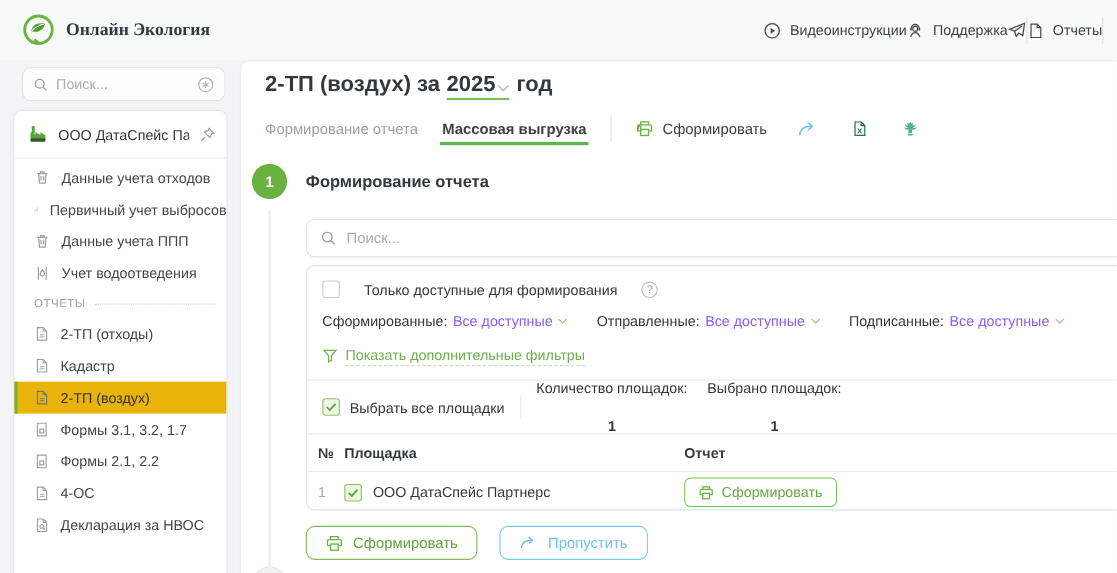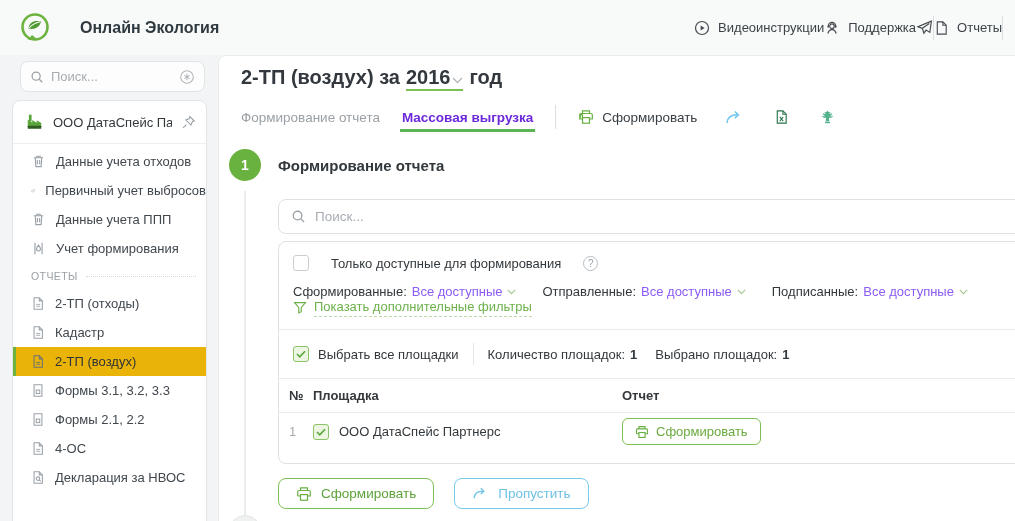--- a/index.html
+++ b/index.html
@@ -13,21 +13,21 @@
     font-size:13px;
   }
   svg { display:block; }
 
   
   .header {
     position:absolute; top:0; left:0; right:0; height:55px;
     background:#f8f9f9;
     display:flex; align-items:center;
   }
-  .logo-wrap { display:flex; align-items:center; gap:28px; padding-left:18px; }
+  .logo-wrap { display:flex; align-items:center; gap:8px; padding-left:18px;font-family:Liberation Serif, serif; }
   .logo-badge { width:34px; height:34px; }
   .app-title { font-size:16px; font-weight:700; color:#2f3a40; }
   .header-right { margin-left:auto; display:flex; align-items:center; padding-right:12px; }
   .hdr-item { display:flex; align-items:center; gap:8px; font-size:13px; color:#3c4348; cursor:pointer; background:none; border:none; font-family:inherit; }
   .hdr-divider { width:1px; height:24px; background:#dcdfe1; }
 
   
   .sidebar-search {
     position:absolute; left:20px; top:61px; width:185px; height:31px;
     background:#fdfdfd; border:1px solid #e2e5e6; border-radius:8px;
@@ -75,21 +75,21 @@
     display:flex; align-items:baseline; gap:6px;
   }
   .year-select { border-bottom:2px solid #7cbf53; cursor:pointer; display:inline-flex; align-items:baseline; gap:2px; }
   .year-chevron { align-self:center; margin-top:6px; }
 
   .tabs-row {
     position:absolute; left:22px; top:47px; height:28px; right:10px;
     display:flex; align-items:center; gap:22px;
   }
   .tab { font-size:13.5px; color:#9aa0a5; cursor:pointer; position:relative; height:100%; display:flex; align-items:center; }
-  .tab.active { color:#6d28d9; font-weight:700; }
+  .tab.active { color:#404040; font-weight:700; }
   .tab.active::after { content:""; position:absolute; left:-2px; right:-2px; bottom:-1px; height:3px; background:#5cb452; }
   .tabs-divider { width:1px; height:24px; background:#dcdfe1; }
   .toolbar-generate { display:flex; align-items:center; gap:8px; font-size:13.5px; color:#383e43; cursor:pointer; background:none; border:none; font-family:inherit; }
   .toolbar-icon { cursor:pointer; }
 
   .step-header { position:absolute; left:10px; top:93px; display:flex; align-items:center; gap:17px; }
   .step-circle {
     width:32px; height:32px; border-radius:50%; background:#6ab23f;
     color:#fff; font-weight:700; font-size:14px;
     display:flex; align-items:center; justify-content:center;
@@ -126,30 +126,30 @@
   .cb.checked { background:#ecf6e3; border-color:#8cc368; }
   .qmark {
     width:15px; height:15px; border-radius:50%; border:1px solid #b9bfc4;
     color:#9aa1a7; font-size:10px; display:inline-flex; align-items:center; justify-content:center;
   }
   .qmark::after { content:"?"; }
   .selects-row { display:flex; align-items:flex-start; gap:26px; margin-top:13px; }
   .filter-select { display:flex; align-items:center; gap:5px; font-size:13px; cursor:pointer; }
   .filter-select .flabel { color:#33383c; }
   .filter-select .fvalue { color:#8b5cf6; }
-  .show-filters { display:flex; align-items:center; gap:7px; margin-top:0; cursor:pointer; background:none; border:none; font-family:inherit; padding:0; }
+  .show-filters { display:flex; align-items:center; gap:7px; margin-top:16px; cursor:pointer; background:none; border:none; font-family:inherit; padding:0; }
   .show-filters .link-text { color:#6db14b; font-size:13px; border-bottom:1px dashed #bcd9a6; padding-bottom:2px; }
 
   .selectall-row {
     height:49px; display:flex; align-items:center; padding:0 14px;
     border-bottom:1px solid #e8eaeb; font-size:13px;
   }
   .selectall-label { margin-left:9px; color:#33383c; }
   .v-div { width:1px; height:22px; background:#e4e7e8; margin:0 14px; }
-  .count-group { display:flex; align-items:center; gap:5px; color:#33383c; }
+  .count-group { display:flex; align-items:center; gap:20px; color:#33383c;flex-direction:column; }
   .count-val { font-weight:700; }
   .gap18 { width:18px; }
 
   .tbl-header {
     height:34px; display:grid; grid-template-columns:24px 309px auto;
     align-items:center; padding-left:10px; border-bottom:1px solid #e8eaeb;
     font-weight:700; font-size:13px; color:#33383c;
   }
   .tbl-row {
     height:37px; display:grid; grid-template-columns:24px 309px auto;
@@ -264,21 +264,21 @@
       <svg width="15" height="15" viewBox="0 0 16 16" fill="none" stroke="#99a1a8" stroke-width="1.2">
         <path d="M3 4h10M6.2 4V2.4h3.6V4M4.5 4l.7 9.4h5.6l.7-9.4M6.8 6.4v4.4M9.2 6.4v4.4"></path>
       </svg>
       <span>Данные учета ППП</span>
     </div>
     <div class="menu-item">
       <svg width="15" height="15" viewBox="0 0 16 16" fill="none" stroke="#99a1a8" stroke-width="1.2">
         <path d="M4.2 1.8v12.4M11.8 1.8v12.4"></path>
         <path d="M8 4.5c1.4 1.8 2.1 2.9 2.1 4a2.1 2.1 0 1 1-4.2 0c0-1.1.7-2.2 2.1-4z"></path>
       </svg>
-      <span>Учет формирования</span>
+      <span>Учет водоотведения</span>
     </div>
 
     <div class="menu-section">
       <span class="menu-section-label">ОТЧЕТЫ</span>
       <span class="menu-section-line"></span>
     </div>
 
     <div class="menu-item">
       <svg width="14" height="15" viewBox="0 0 16 16" fill="none" stroke="#99a1a8" stroke-width="1.2">
         <path d="M3.5 1.5h6L13 5v9.5H3.5z"></path>
@@ -301,21 +301,21 @@
           <path d="M9.5 1.5V5H13"></path>
           <path d="M6 9h4.5M6 11.2h4.5" stroke-width="1"></path>
       </svg>
       <span>2-ТП (воздух)</span>
     </div>
     <div class="menu-item">
       <svg width="14" height="15" viewBox="0 0 16 16" fill="none" stroke="#99a1a8" stroke-width="1.2">
         <path d="M3.5 1.5h9v13h-9z"></path>
           <rect x="6" y="7.5" width="4" height="4"></rect>
       </svg>
-      <span>Формы 3.1, 3.2, 3.3</span>
+      <span>Формы 3.1, 3.2, 1.7</span>
     </div>
     <div class="menu-item">
       <svg width="14" height="15" viewBox="0 0 16 16" fill="none" stroke="#99a1a8" stroke-width="1.2">
         <path d="M3.5 1.5h9v13h-9z"></path>
           <rect x="6" y="7.5" width="4" height="4"></rect>
       </svg>
       <span>Формы 2.1, 2.2</span>
     </div>
     <div class="menu-item">
       <svg width="14" height="15" viewBox="0 0 16 16" fill="none" stroke="#99a1a8" stroke-width="1.2">
@@ -335,21 +335,21 @@
       <span>Декларация за НВОС</span>
     </div>
   </div>
 </div>
 
 <div class="main-panel">
 
   <div class="page-title">
     <span>2-ТП (воздух) за</span>
     <span class="year-select">
-      <span>2016</span>
+      <span>2025</span>
       <svg class="year-chevron" width="11" height="7" viewBox="0 0 11 7" fill="none" stroke="#b3b9bd" stroke-width="1.4">
         <path d="M1 1l4.5 4.5L10 1"></path>
       </svg>
     </span>
     <span>год</span>
   </div>
 
   <div class="tabs-row">
     <div class="tab">
       <span>Формирование отчета</span>

